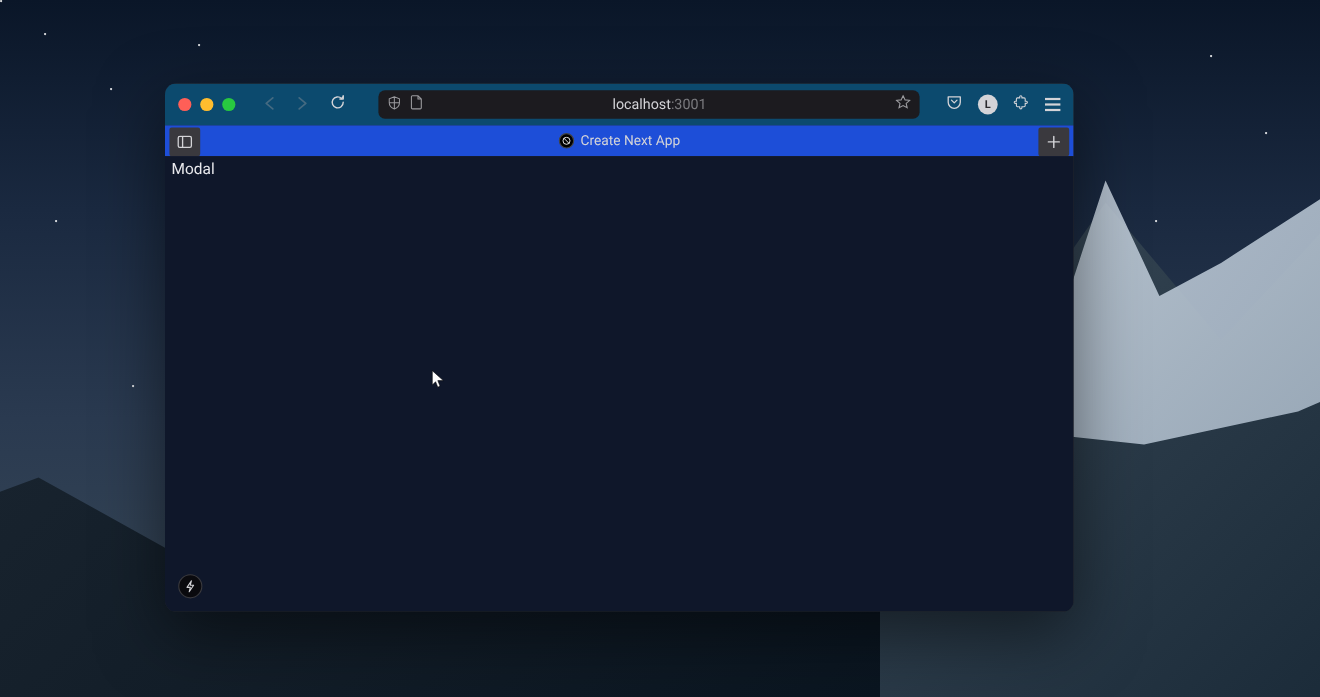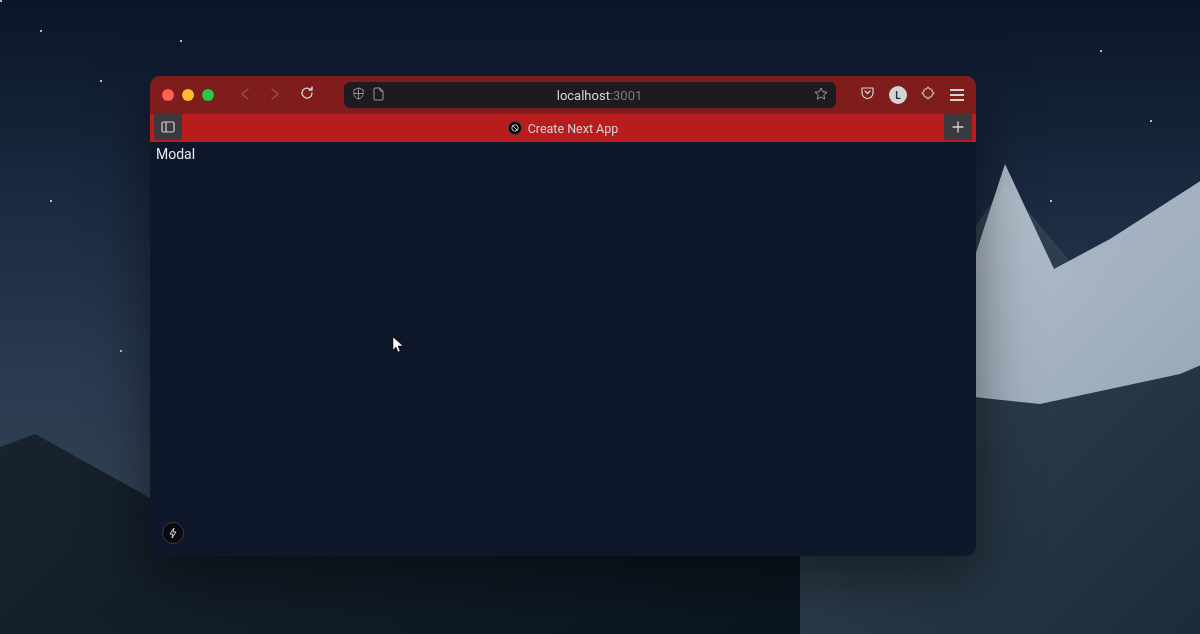--- a/index.html
+++ b/index.html
@@ -75,21 +75,21 @@
       border-radius: 10px;
       box-shadow: 0 20px 60px rgba(0,0,0,0.5);
       overflow: hidden;
       display: flex;
       flex-direction: column;
     }
 
     
     .toolbar {
       height: 38px;
-      background: #7f1d1d;
+      background: #0c4a6e;
       display: flex;
       align-items: center;
       padding: 16px 12px;
       gap: 8px;
     }
     .traffic-lights {
       display: flex;
       gap: 8px;
       margin-right: 12px;
     }
@@ -175,23 +175,23 @@
     }
     .hamburger span {
       width: 14px;
       height: 2px;
       background: #d4d4d8;
     }
 
     
     .tab-bar {
       height: 28px;
-      background: #b91c1c;
-      display: flex;
-      align-items: flex-start;
+      background: #1d4ed8;
+      display: flex;
+      align-items: flex-end;
       padding: 0 4px;
     }
     .sidebar-toggle, .new-tab-btn {
       width: 28px;
       height: 26px;
       display: flex;
       align-items: center;
       justify-content: center;
       background: #3a393e;
       color: #d4d4d8;

